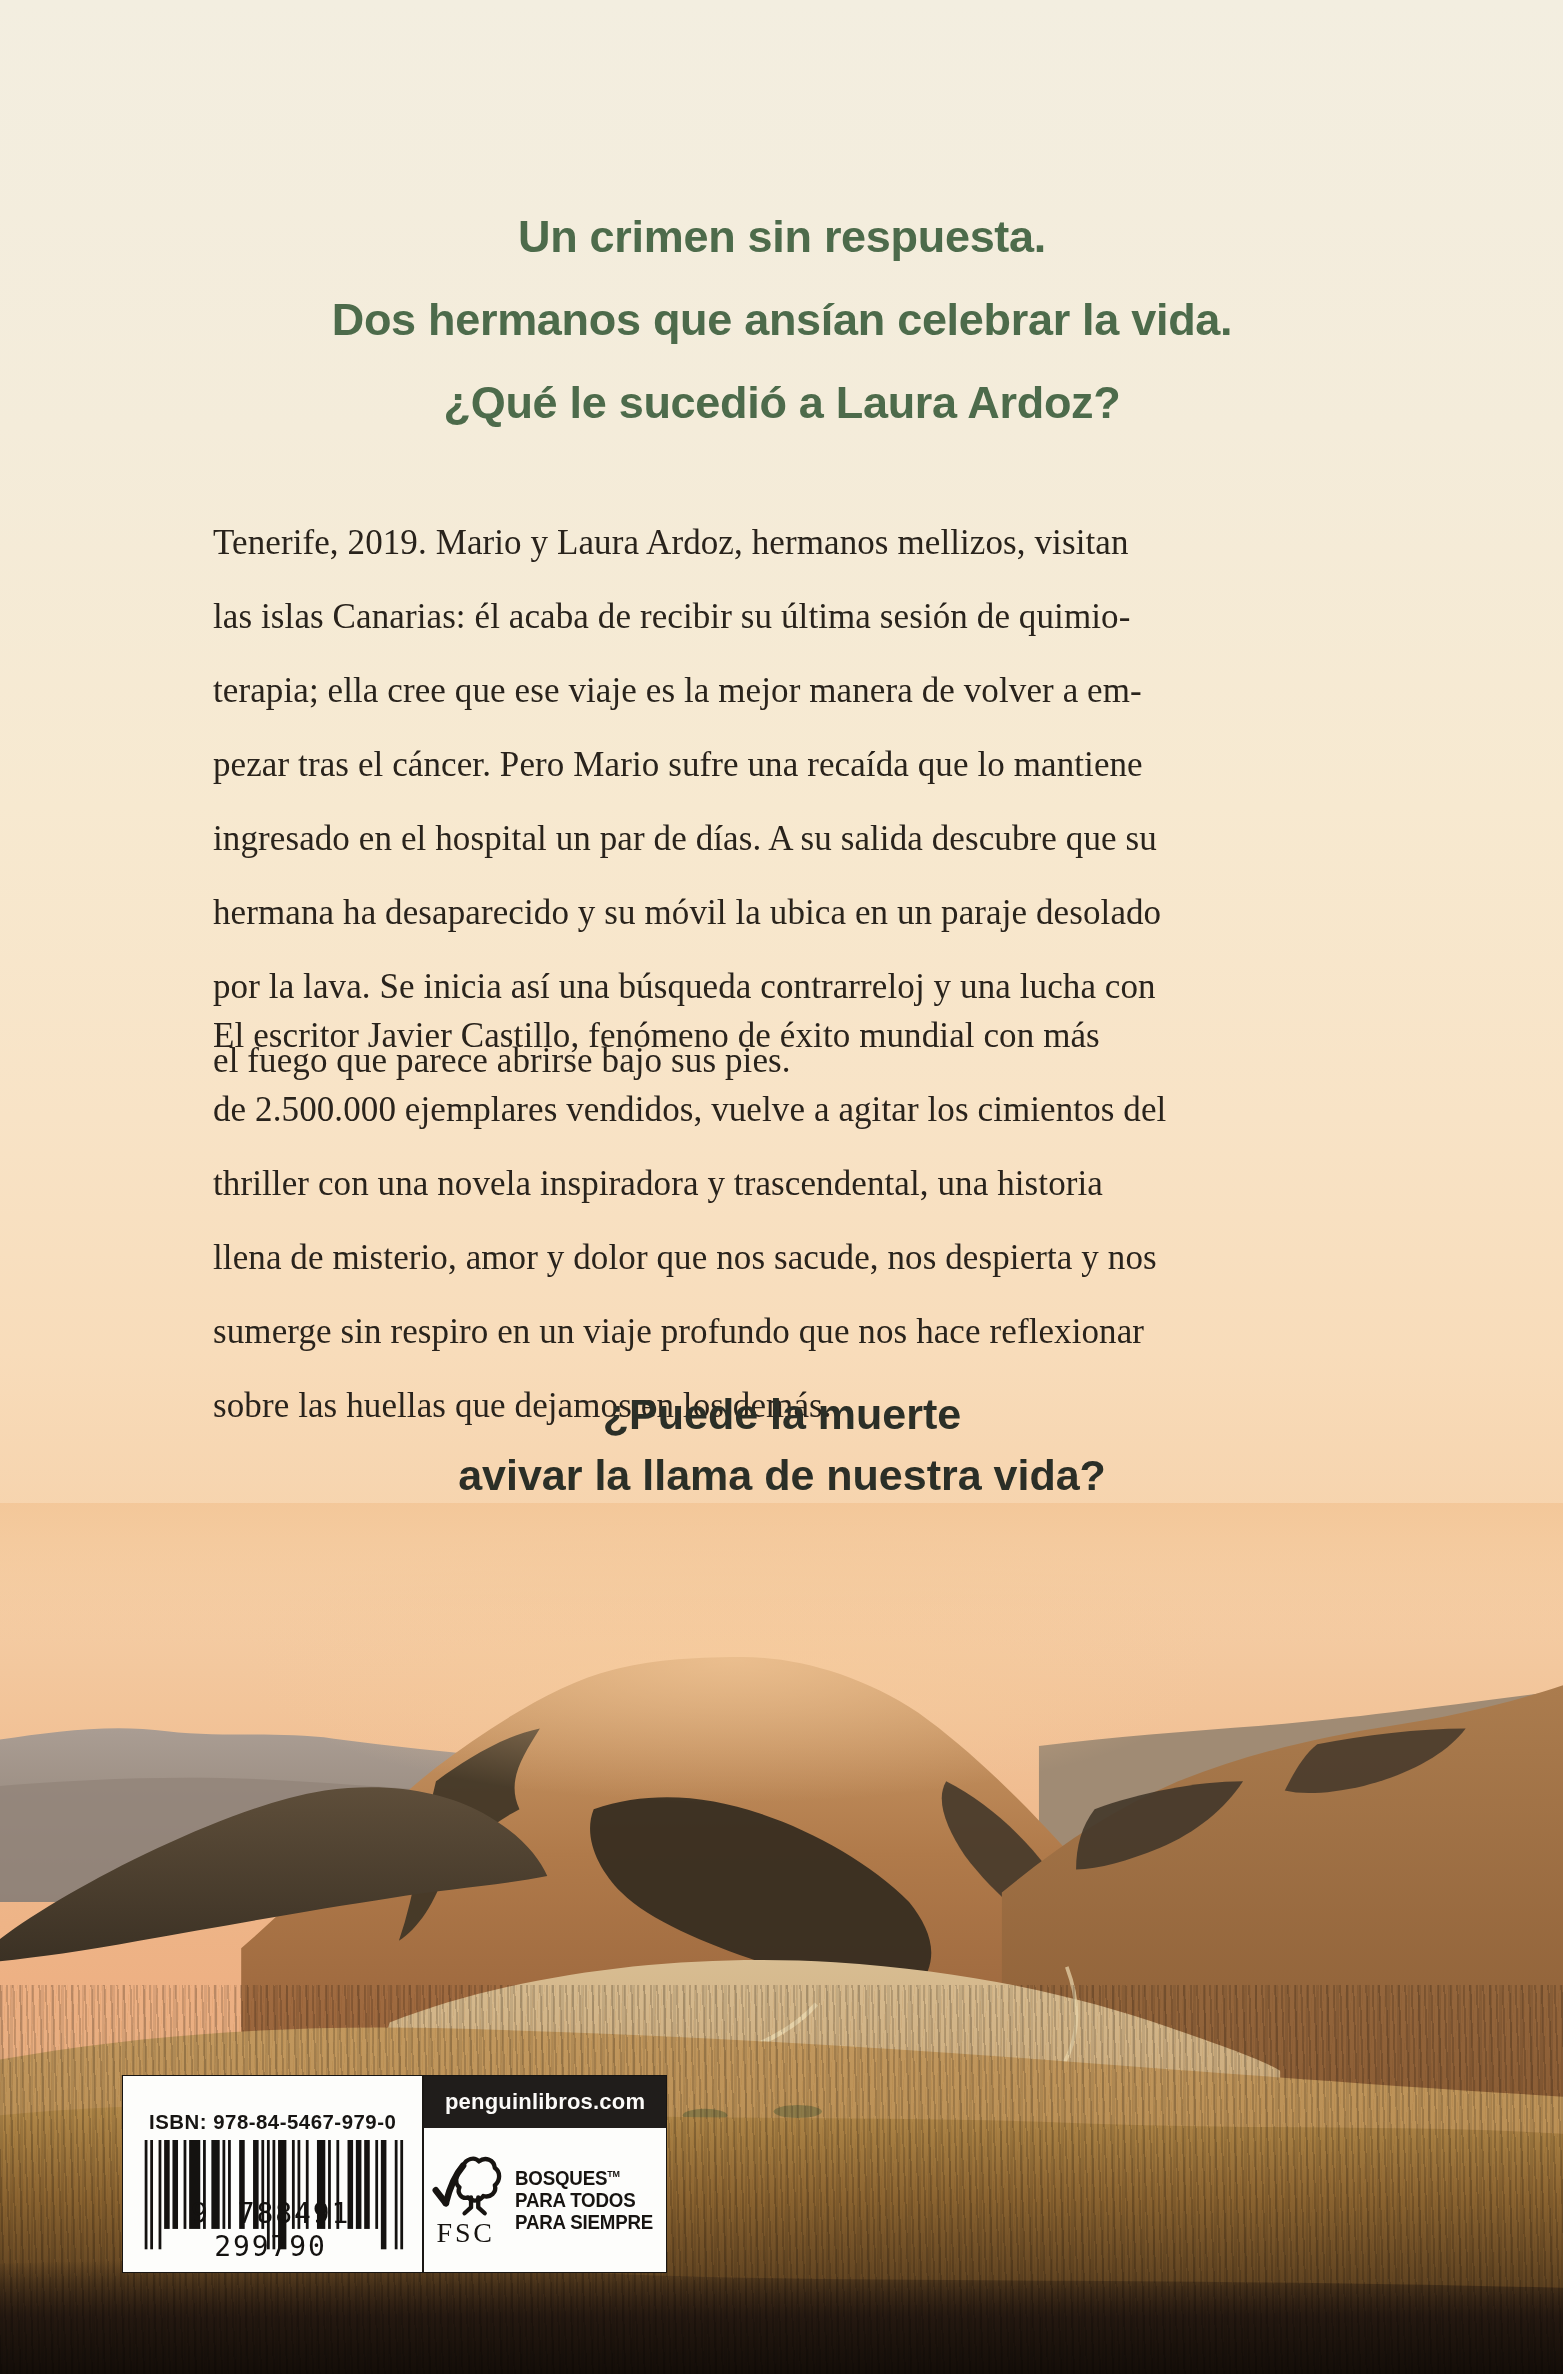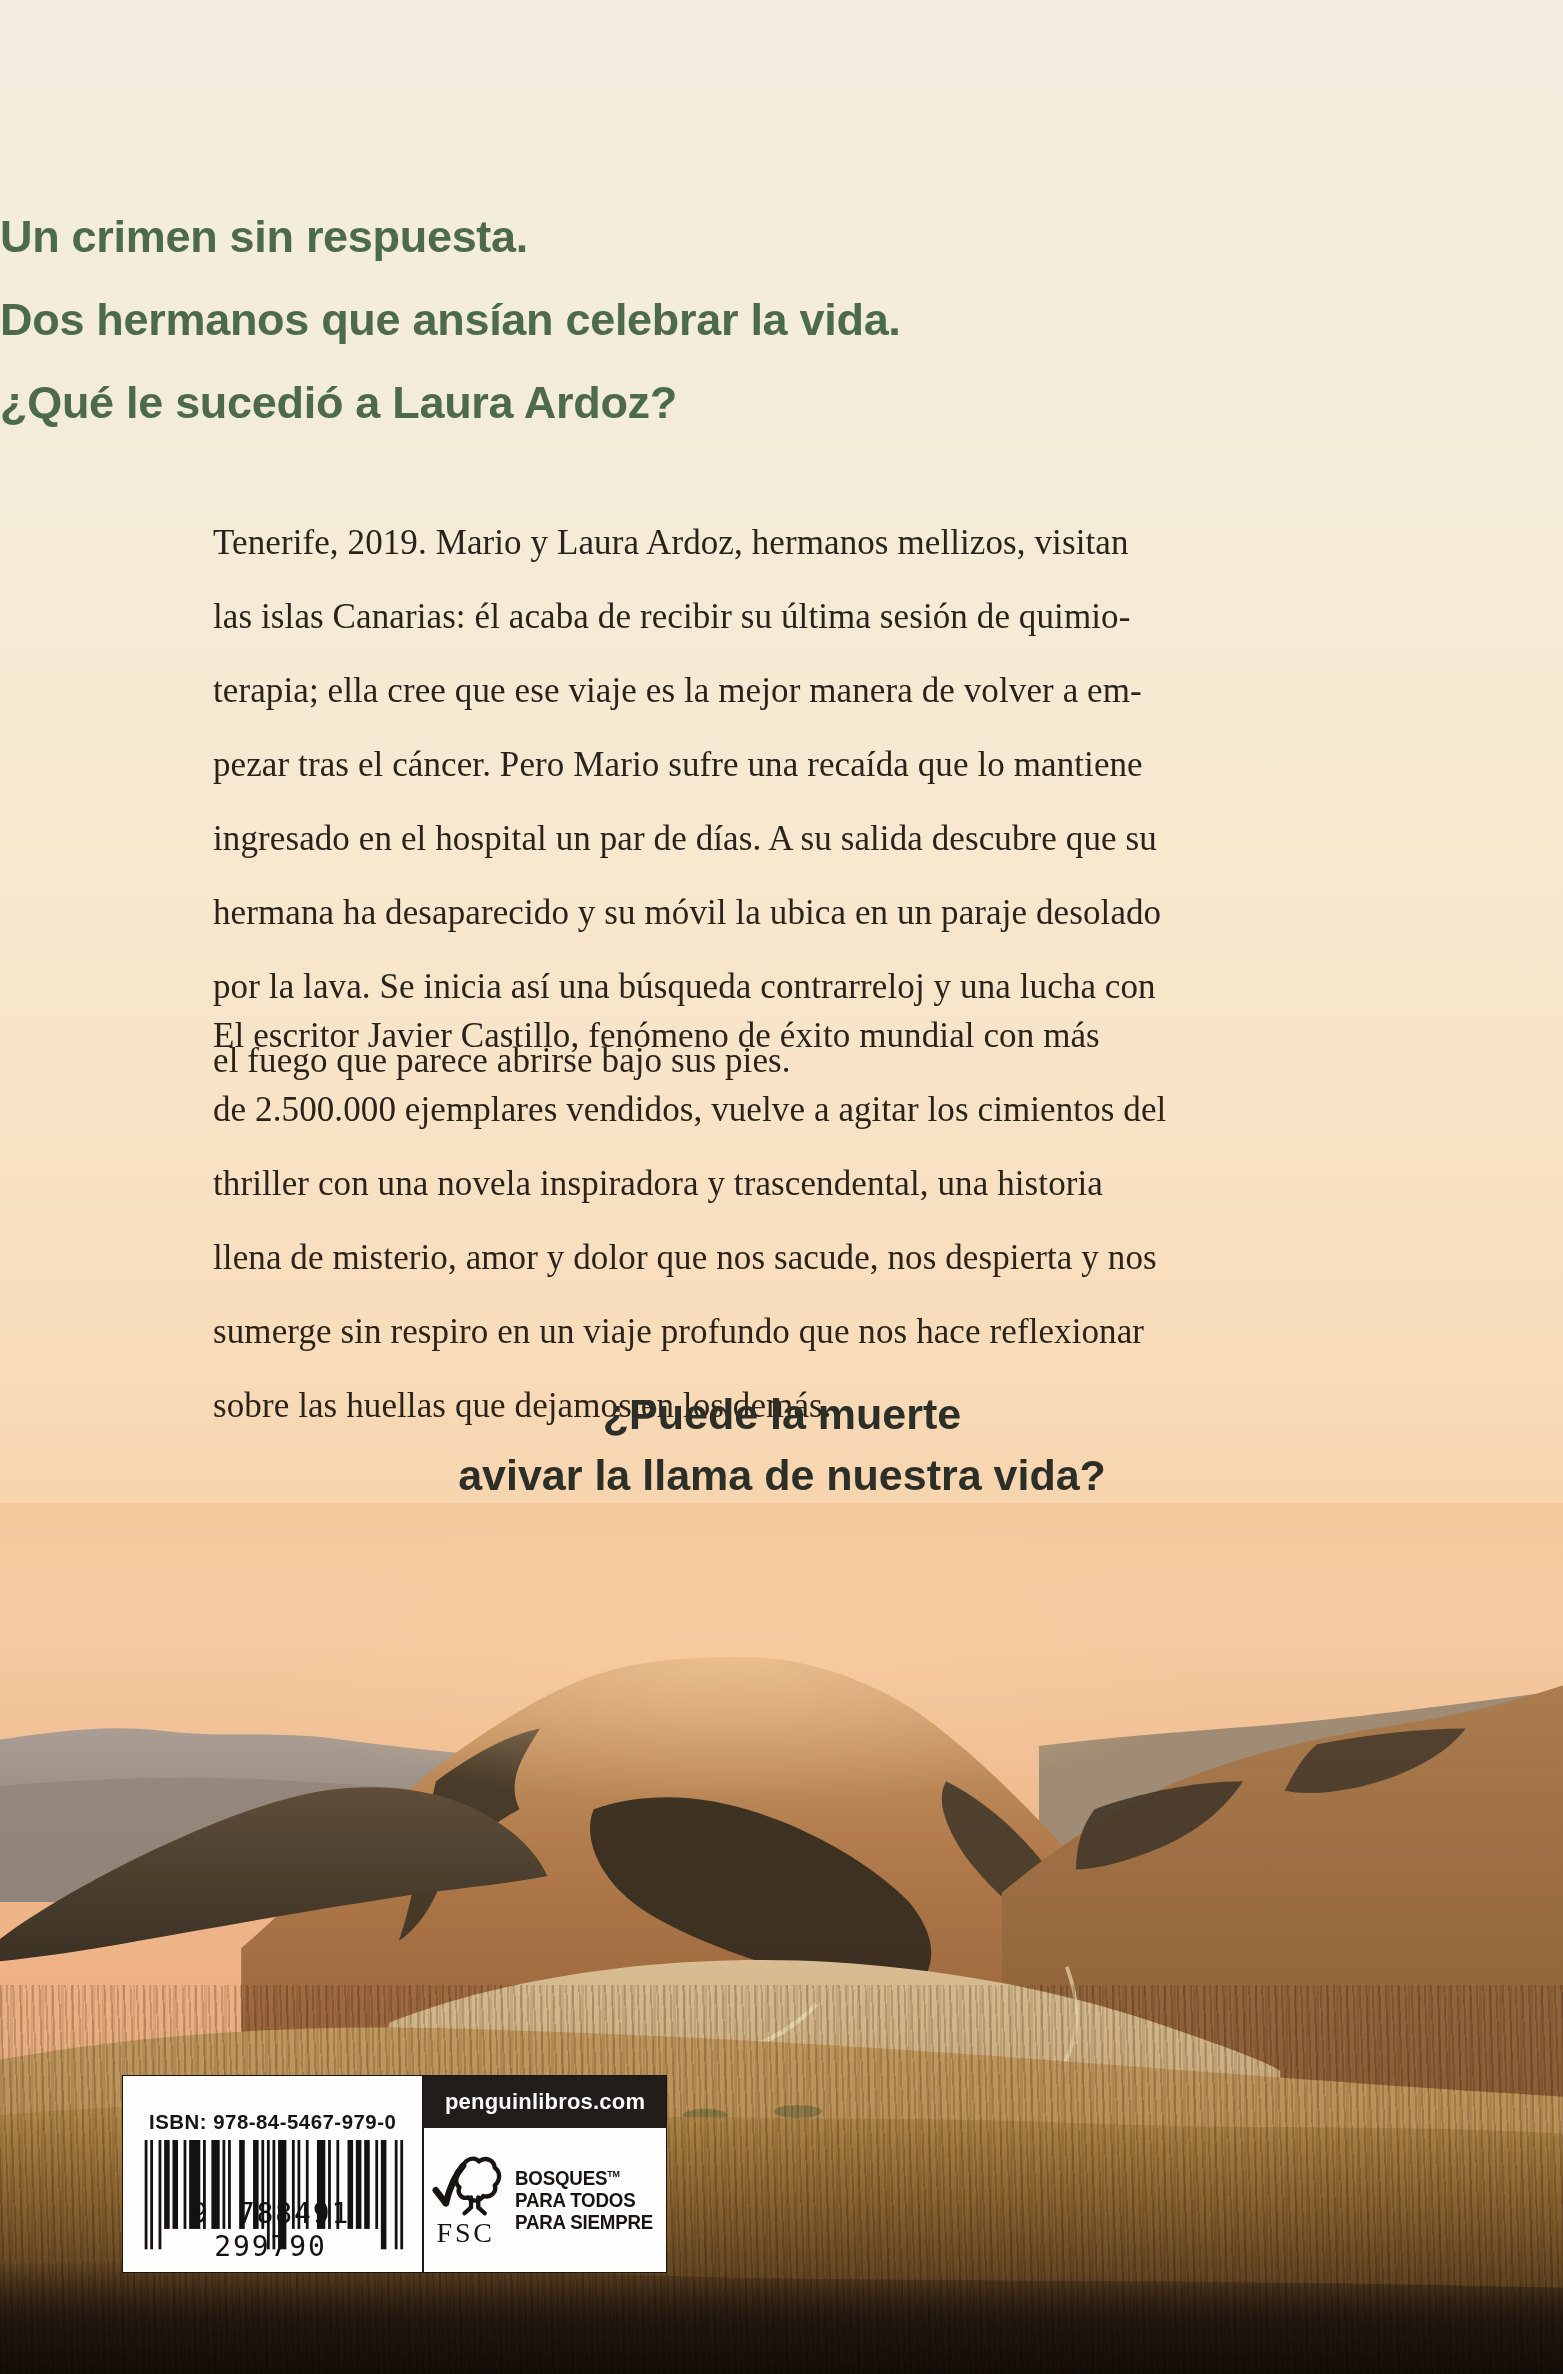--- a/index.html
+++ b/index.html
@@ -18,20 +18,21 @@
       #f6d2ab 65%,
       #f2c499 72%,
       #efb88b 78%,
       #edb083 84%,
       #c89a6a 100%);
   }
   .txt{position:absolute;}
   .lines{white-space:pre;}
   .headline{
     top:195px;left:0;right:0;
+    text-align:center;
     font-weight:bold;
     font-size:45px;line-height:83px;
     letter-spacing:-0.3px;
     color:var(--headline_green,#4d6b4b);
   }
   .body-par{
     left:213px;width:1150px;
     font-family:"Liberation Serif",serif;
     font-size:35px;line-height:74px;
     color:var(--body_text,#29231c);

